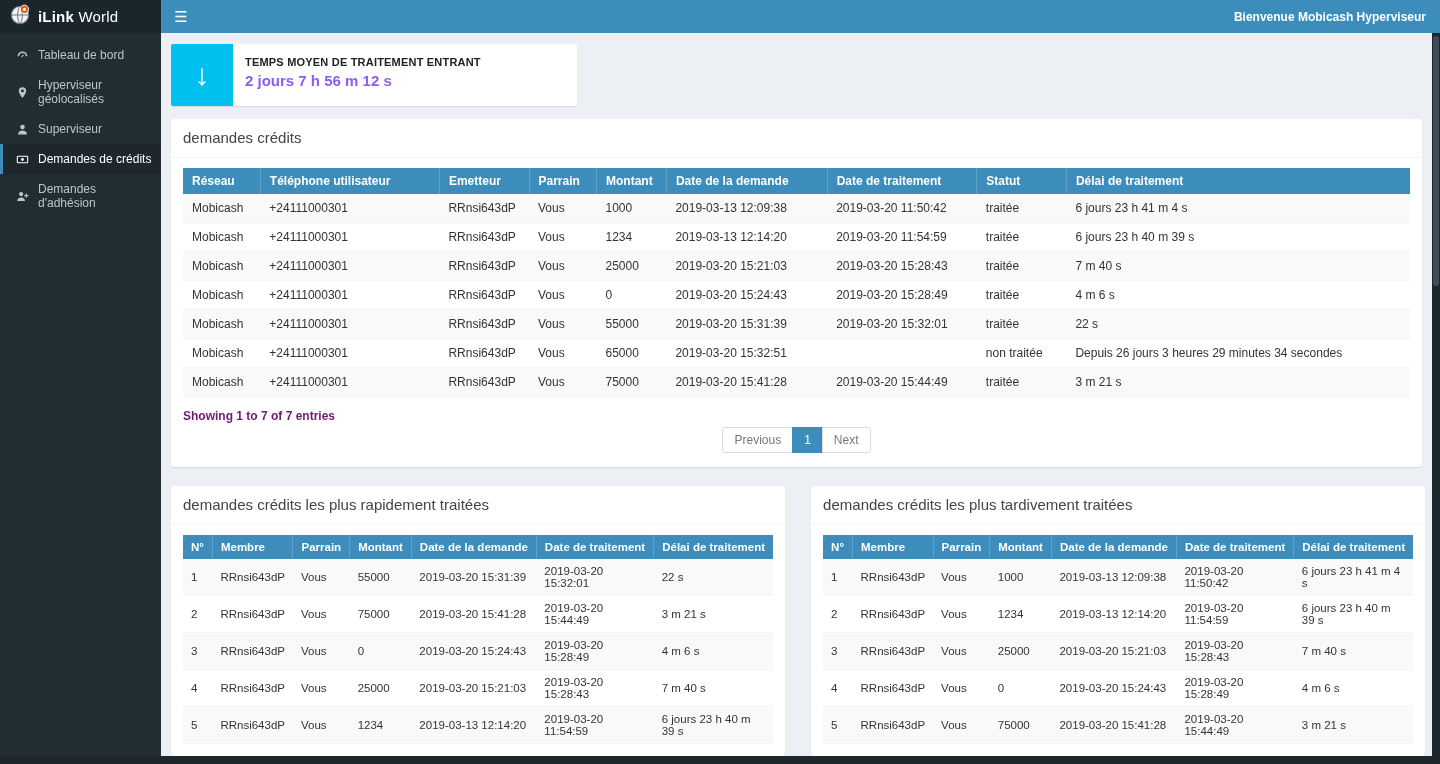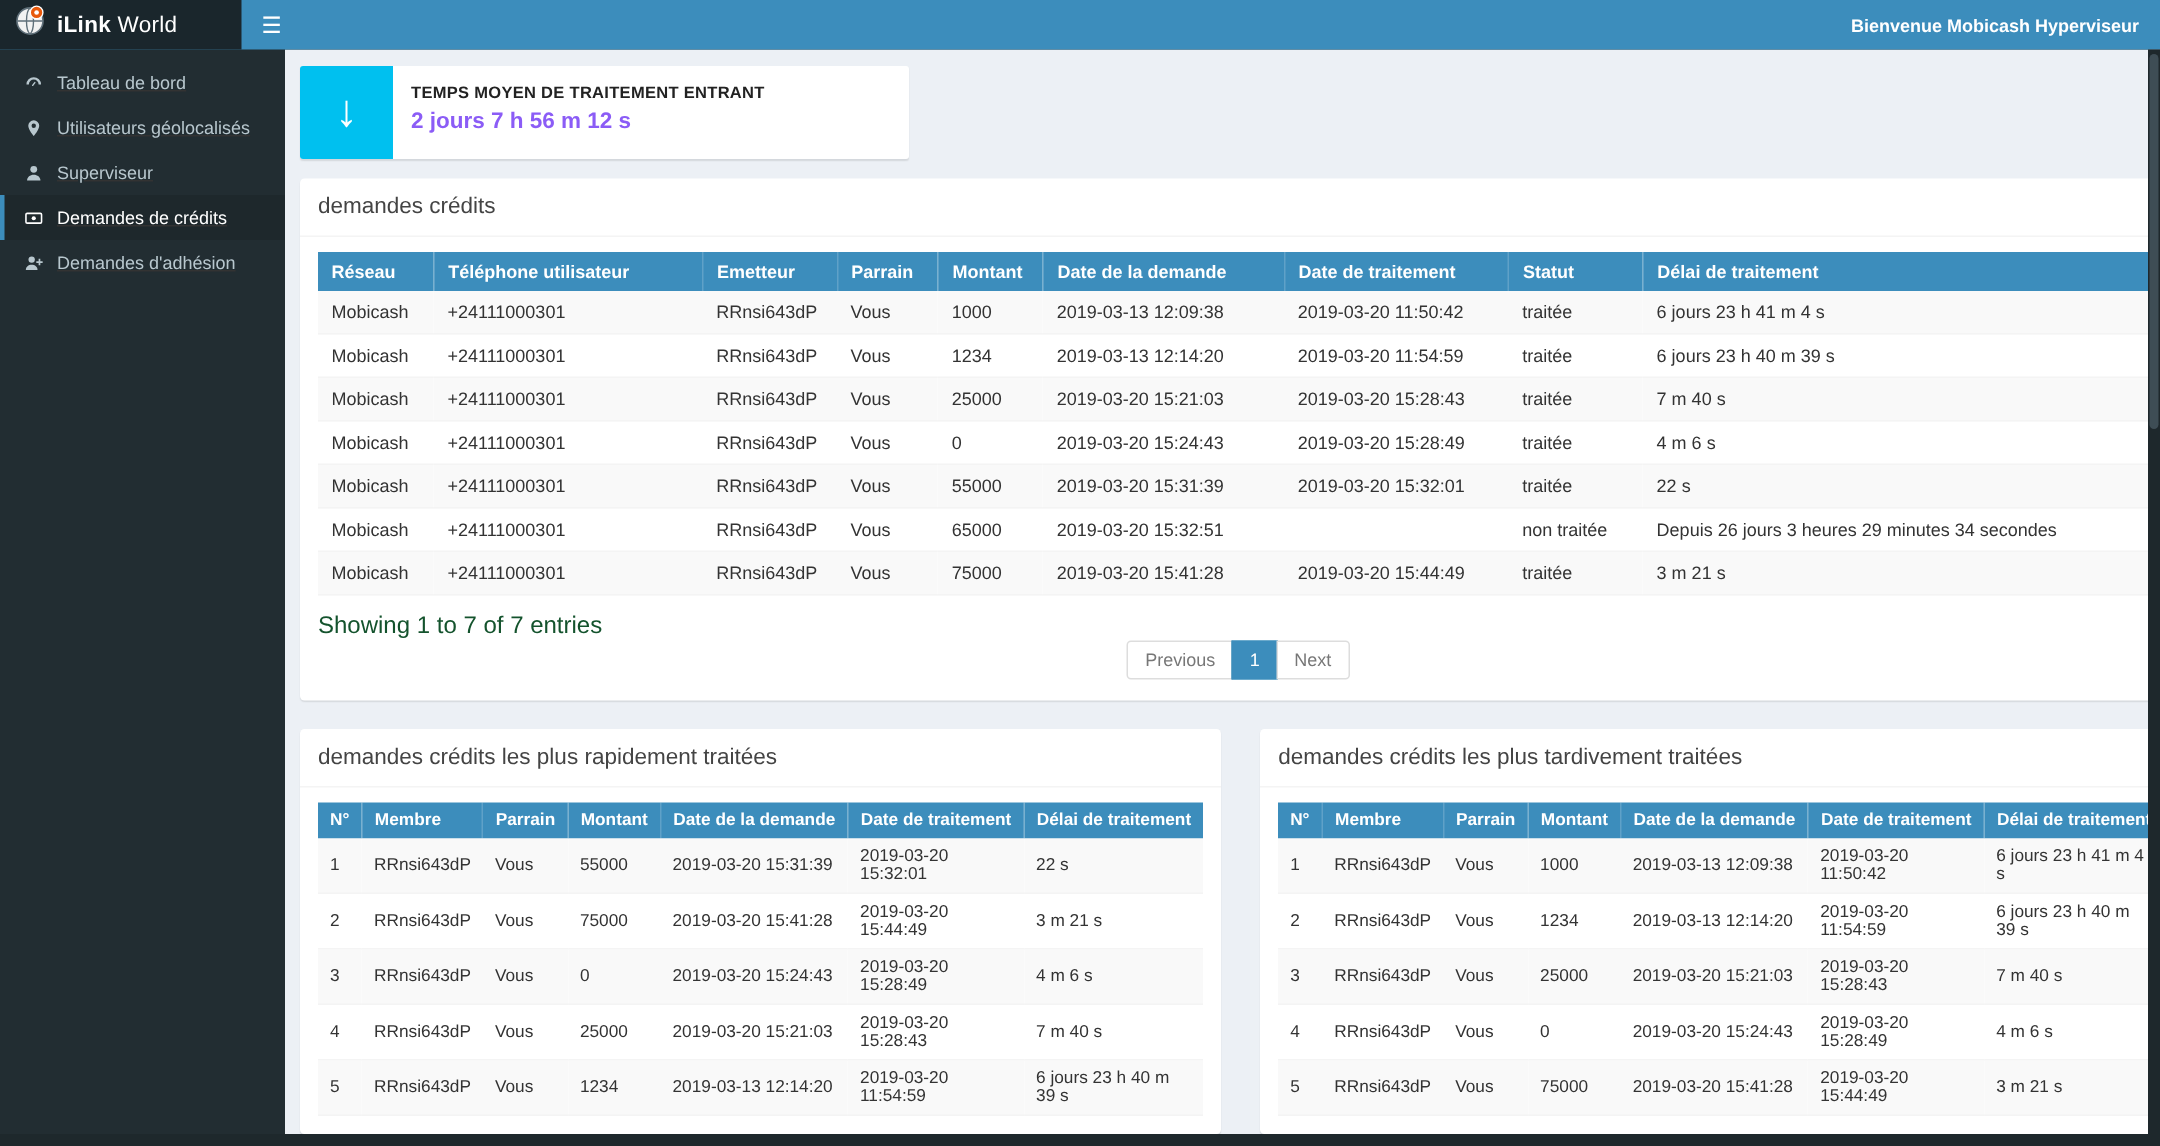--- a/index.html
+++ b/index.html
@@ -13,21 +13,21 @@
   }
   
   .navbar { position:relative; height:33px; background:#3c8dbc; display:flex; align-items:stretch; }
   .brand { width:161px; background:#1a262c; color:#fff; display:flex; align-items:center; gap:7px; padding:0 9px; flex:none; cursor:pointer; }
   .brand-text { font-size:15px; letter-spacing:.2px; white-space:nowrap; }
   .brand-text b { font-weight:700; }
   .hamburger { width:40px; display:flex; align-items:center; justify-content:center; color:#fff; font-size:15px; cursor:pointer; }
   .navbar-right { margin-left:auto; display:flex; align-items:center; padding:0 14px; color:#fff; font-size:12px; font-weight:700; cursor:pointer; }
   
   .layout { display:flex; height:723px; }
-  .sidebar { width:190px; flex:none; background:#222d32; padding-top:7px;text-decoration:underline; }
+  .sidebar { width:161px; flex:none; background:#222d32; padding-top:7px; }
   .sidebar-item { display:flex; align-items:center; gap:9px; padding:8px 8px 8px 12px; border-left:3px solid transparent; color:#b8c7ce; font-size:12px; cursor:pointer; }
   .sidebar-item.active { background:#1e282c; border-left-color:#3c8dbc; color:#fff; }
   .s-icon { width:14px; display:flex; justify-content:center; flex:none; }
   .main { flex:0 0 1271px; background:#ecf0f5; display:flex; flex-direction:column; overflow:hidden; }
   .content { padding:11px 10px 0 10px; }
   
   .info-box { width:406px; height:62px; background:#fff; border-radius:2px; box-shadow:0 1px 1px rgba(0,0,0,.1); display:flex; margin-bottom:13px; }
   .info-box-icon { width:62px; flex:none; background:#00c0ef; color:#fff; display:flex; align-items:center; justify-content:center; font-size:30px; border-radius:2px 0 0 2px; }
   .info-box-content { padding:10px 12px; overflow:hidden; }
   .info-box-title { font-size:11px; font-weight:700; color:#222; letter-spacing:.2px; margin:2px 0 4px; white-space:nowrap; }
@@ -59,21 +59,21 @@
   .main-table th:nth-child(8), .main-table td:nth-child(8){ width:7.3%; }
   .mini-table th, .mini-table td { font-size:11.5px; padding:6px 8px; }
   .mini-table th:nth-child(1), .mini-table td:nth-child(1){ width:5%; }
   .mini-table th:nth-child(2), .mini-table td:nth-child(2){ width:13.5%; }
   .mini-table th:nth-child(3), .mini-table td:nth-child(3){ width:8%; }
   .mini-table th:nth-child(4), .mini-table td:nth-child(4){ width:10.5%; }
   .mini-table th:nth-child(5), .mini-table td:nth-child(5){ width:21%; }
   .mini-table th:nth-child(6), .mini-table td:nth-child(6){ width:20.5%; }
   
   .table-footer { position:relative; padding:12px 0 2px; display:flex; justify-content:center; min-height:44px; }
-  .dt-info { position:absolute; left:0; top:12px; font-size:16px; font-weight:400; color:#14532d; }
+  .dt-info { position:absolute; left:0; top:12px; font-size:12px; font-weight:700; color:#701a75; }
   .pagination { display:flex; margin-top:6px; }
   .page-btn { font-size:12px; color:#777; background:#fff; border:1px solid #ddd; padding:5px 11px; margin-left:-1px; cursor:pointer; user-select:none;margin-top:12px; }
   .page-btn:first-child { border-radius:3px 0 0 3px; margin-left:0; }
   .page-btn:last-child { border-radius:0 3px 3px 0; }
   .page-btn.active { background:#3c8dbc; border-color:#3c8dbc; color:#fff; }
   
   .two-col { display:flex; gap:26px; }
   .two-col .panel { flex:1; margin-bottom:0; }
   
   .scroll-track { position:absolute; right:0; top:33px; width:8px; height:731px; background:#1e282c; }
@@ -111,21 +111,21 @@
           </svg>
       </span>
       <span class="s-label">Tableau de bord</span>
     </div>
     <div class="sidebar-item">
       <span class="s-icon">
         <svg width="13" height="13" viewBox="0 0 16 16" fill="currentColor">
             <path d="M8 1.5A4.5 4.5 0 0 0 3.5 6c0 3.2 4.5 8.5 4.5 8.5S12.5 9.2 12.5 6A4.5 4.5 0 0 0 8 1.5zm0 6.3A1.8 1.8 0 1 1 8 4.2a1.8 1.8 0 0 1 0 3.6z"></path>
           </svg>
       </span>
-      <span class="s-label">Utilisateurs géolocalisés</span>
+      <span class="s-label">Hyperviseur géolocalisés</span>
     </div>
     <div class="sidebar-item">
       <span class="s-icon">
         <svg width="13" height="13" viewBox="0 0 16 16" fill="currentColor">
             <circle cx="8" cy="4.8" r="2.8"></circle>
             <path d="M2.5 14c0-3 2.5-4.8 5.5-4.8s5.5 1.8 5.5 4.8z"></path>
           </svg>
       </span>
       <span class="s-label">Superviseur</span>
     </div>

